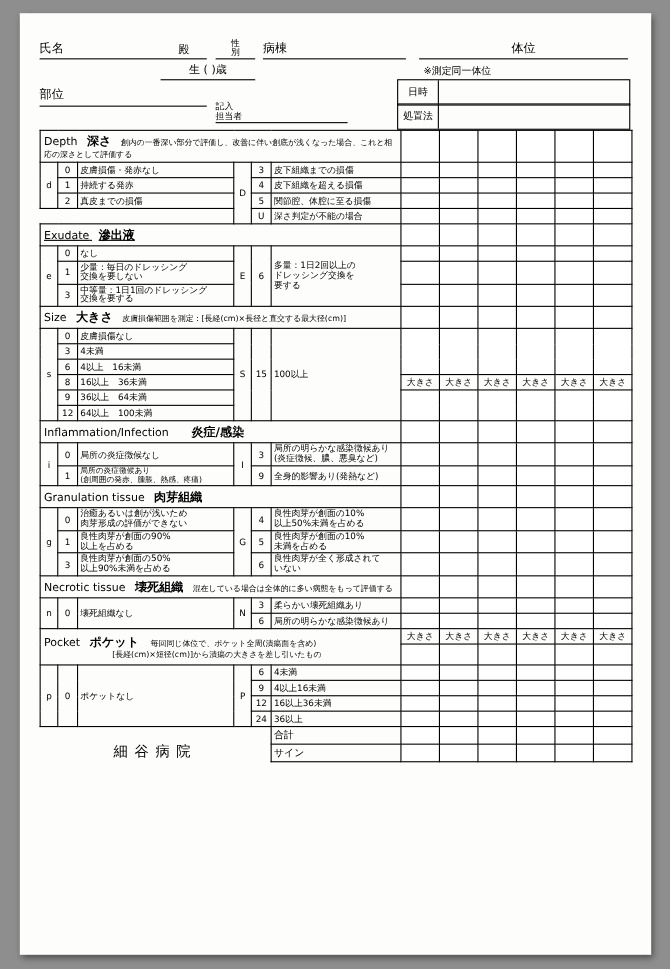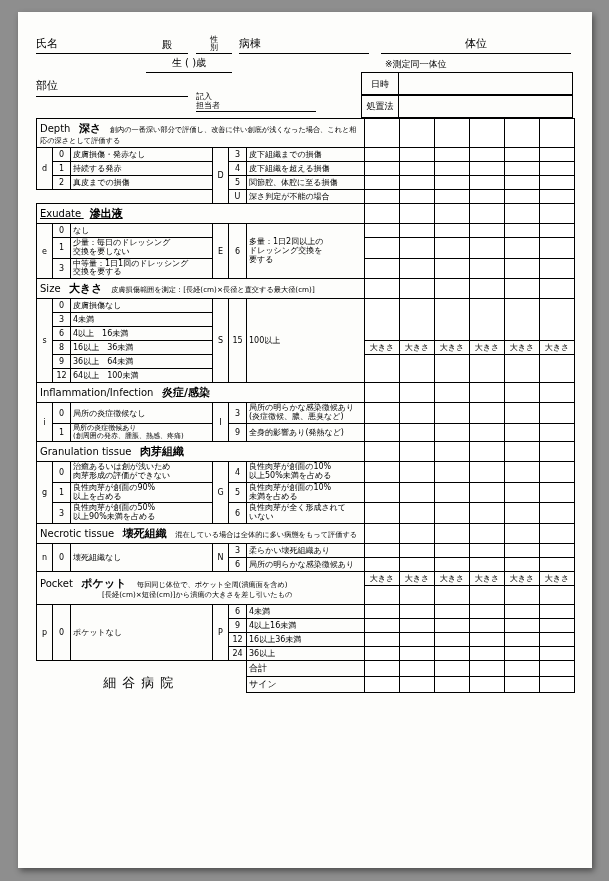--- a/index.html
+++ b/index.html
@@ -283,21 +283,21 @@
           <td rowspan="2" class="blank"></td>
         </tr>
         <tr>
           <td class="num">12</td>
           <td>64以上　100未満</td>
         </tr>
 
         <tr>
           <td colspan="6" class="sec-title" style="padding:2px 3px;">
             <span style="font-size:10px;">Inflammation/Infection</span>
-            <b style="margin-left:6px;">炎症/感染</b>
+            <b style="margin-left:18px;">炎症/感染</b>
           </td>
           <td class="blank"></td>
           <td class="blank"></td>
           <td class="blank"></td>
           <td class="blank"></td>
           <td class="blank"></td>
           <td class="blank"></td>
         </tr>
         <tr>
           <td rowspan="2" class="letter">i</td>

